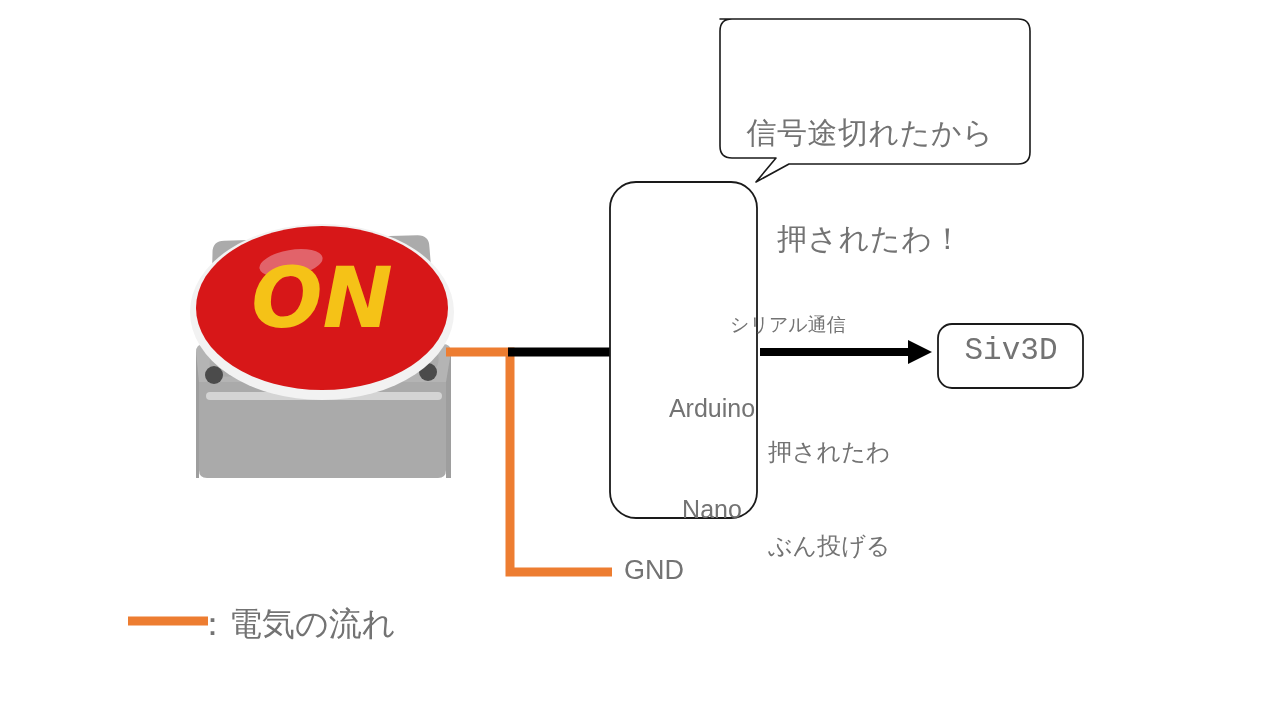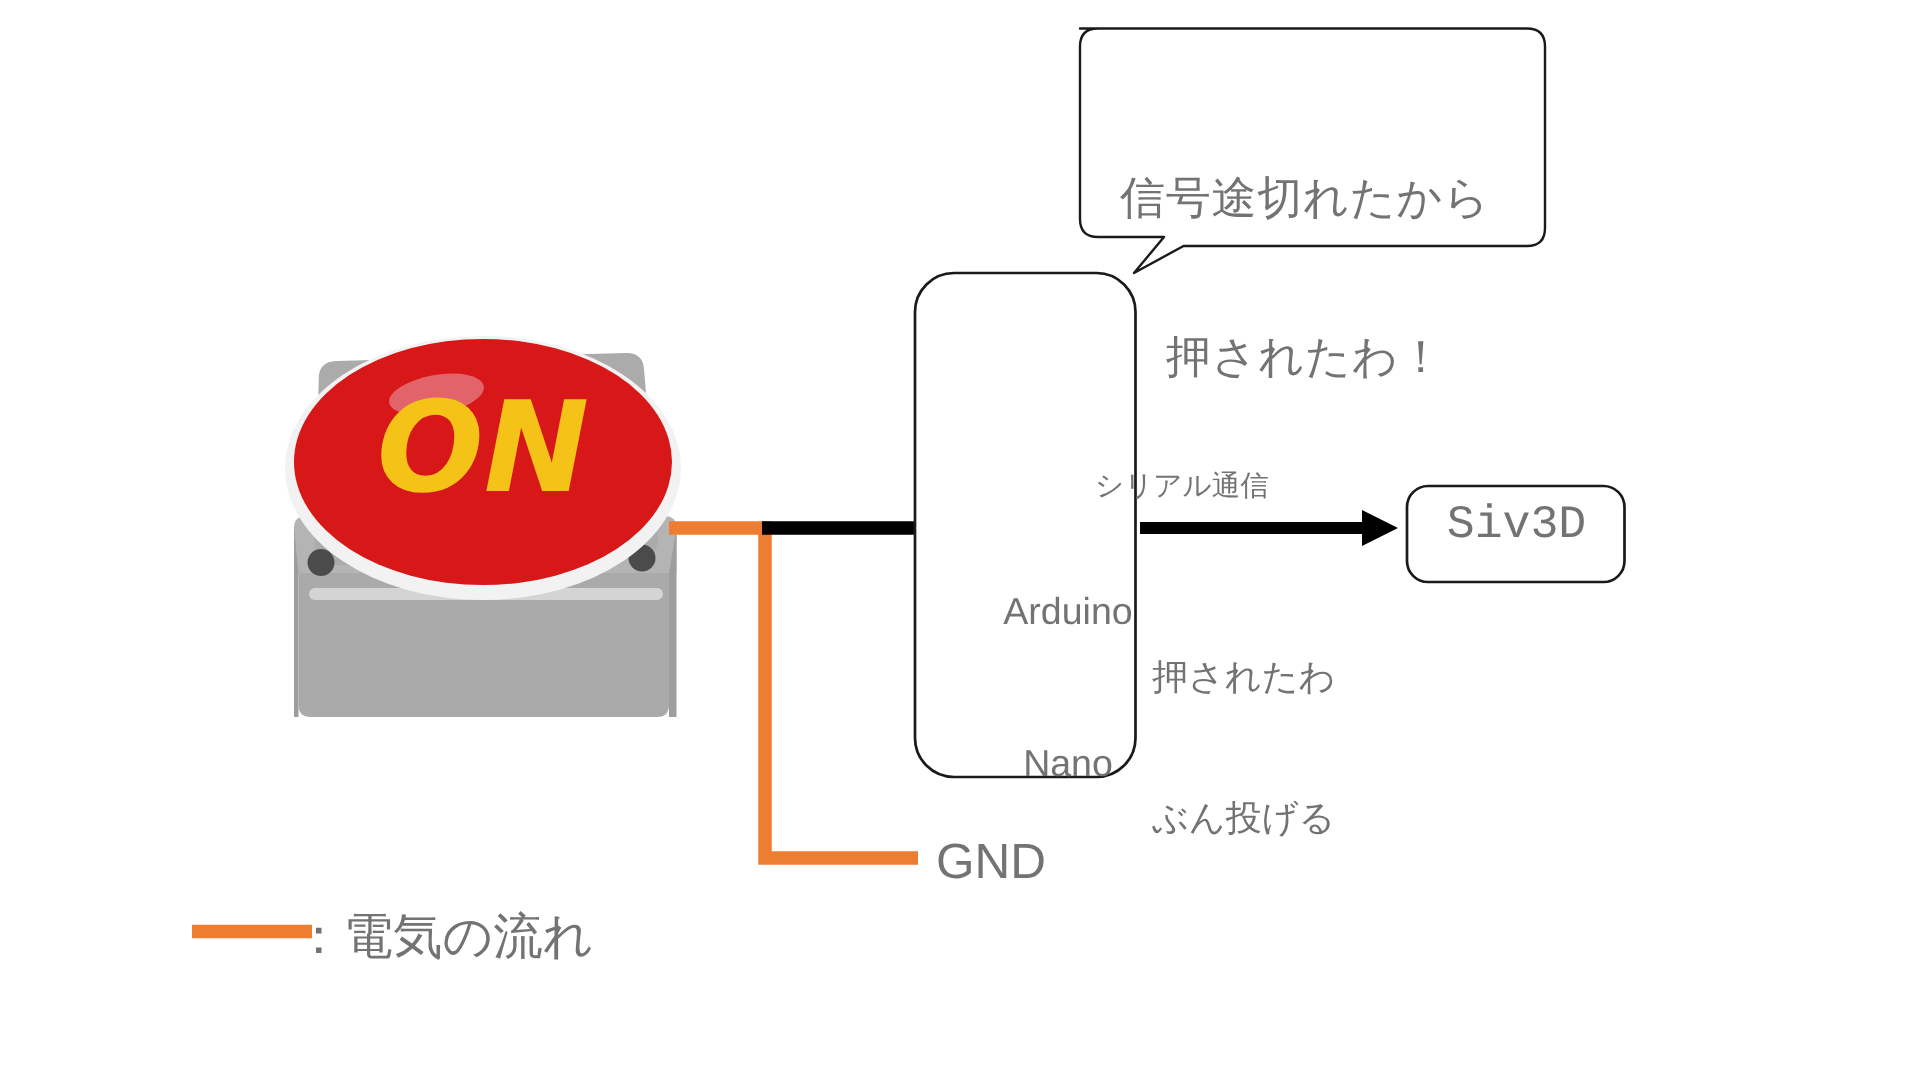--- a/index.html
+++ b/index.html
@@ -60,21 +60,21 @@
   }
   #throw-label {
     left: 768px;
     top: 374px;
     font-size: 24px;
     line-height: 1.3;
   }
   #gnd-label {
     left: 624px;
     top: 555px;
-    font-size: 33px;
+    font-size: 27px;
   }
   #legend-label {
     left: 196px;
     top: 605px;
     font-size: 33px;
   }
 </style>
 </head>
 <body>
 

